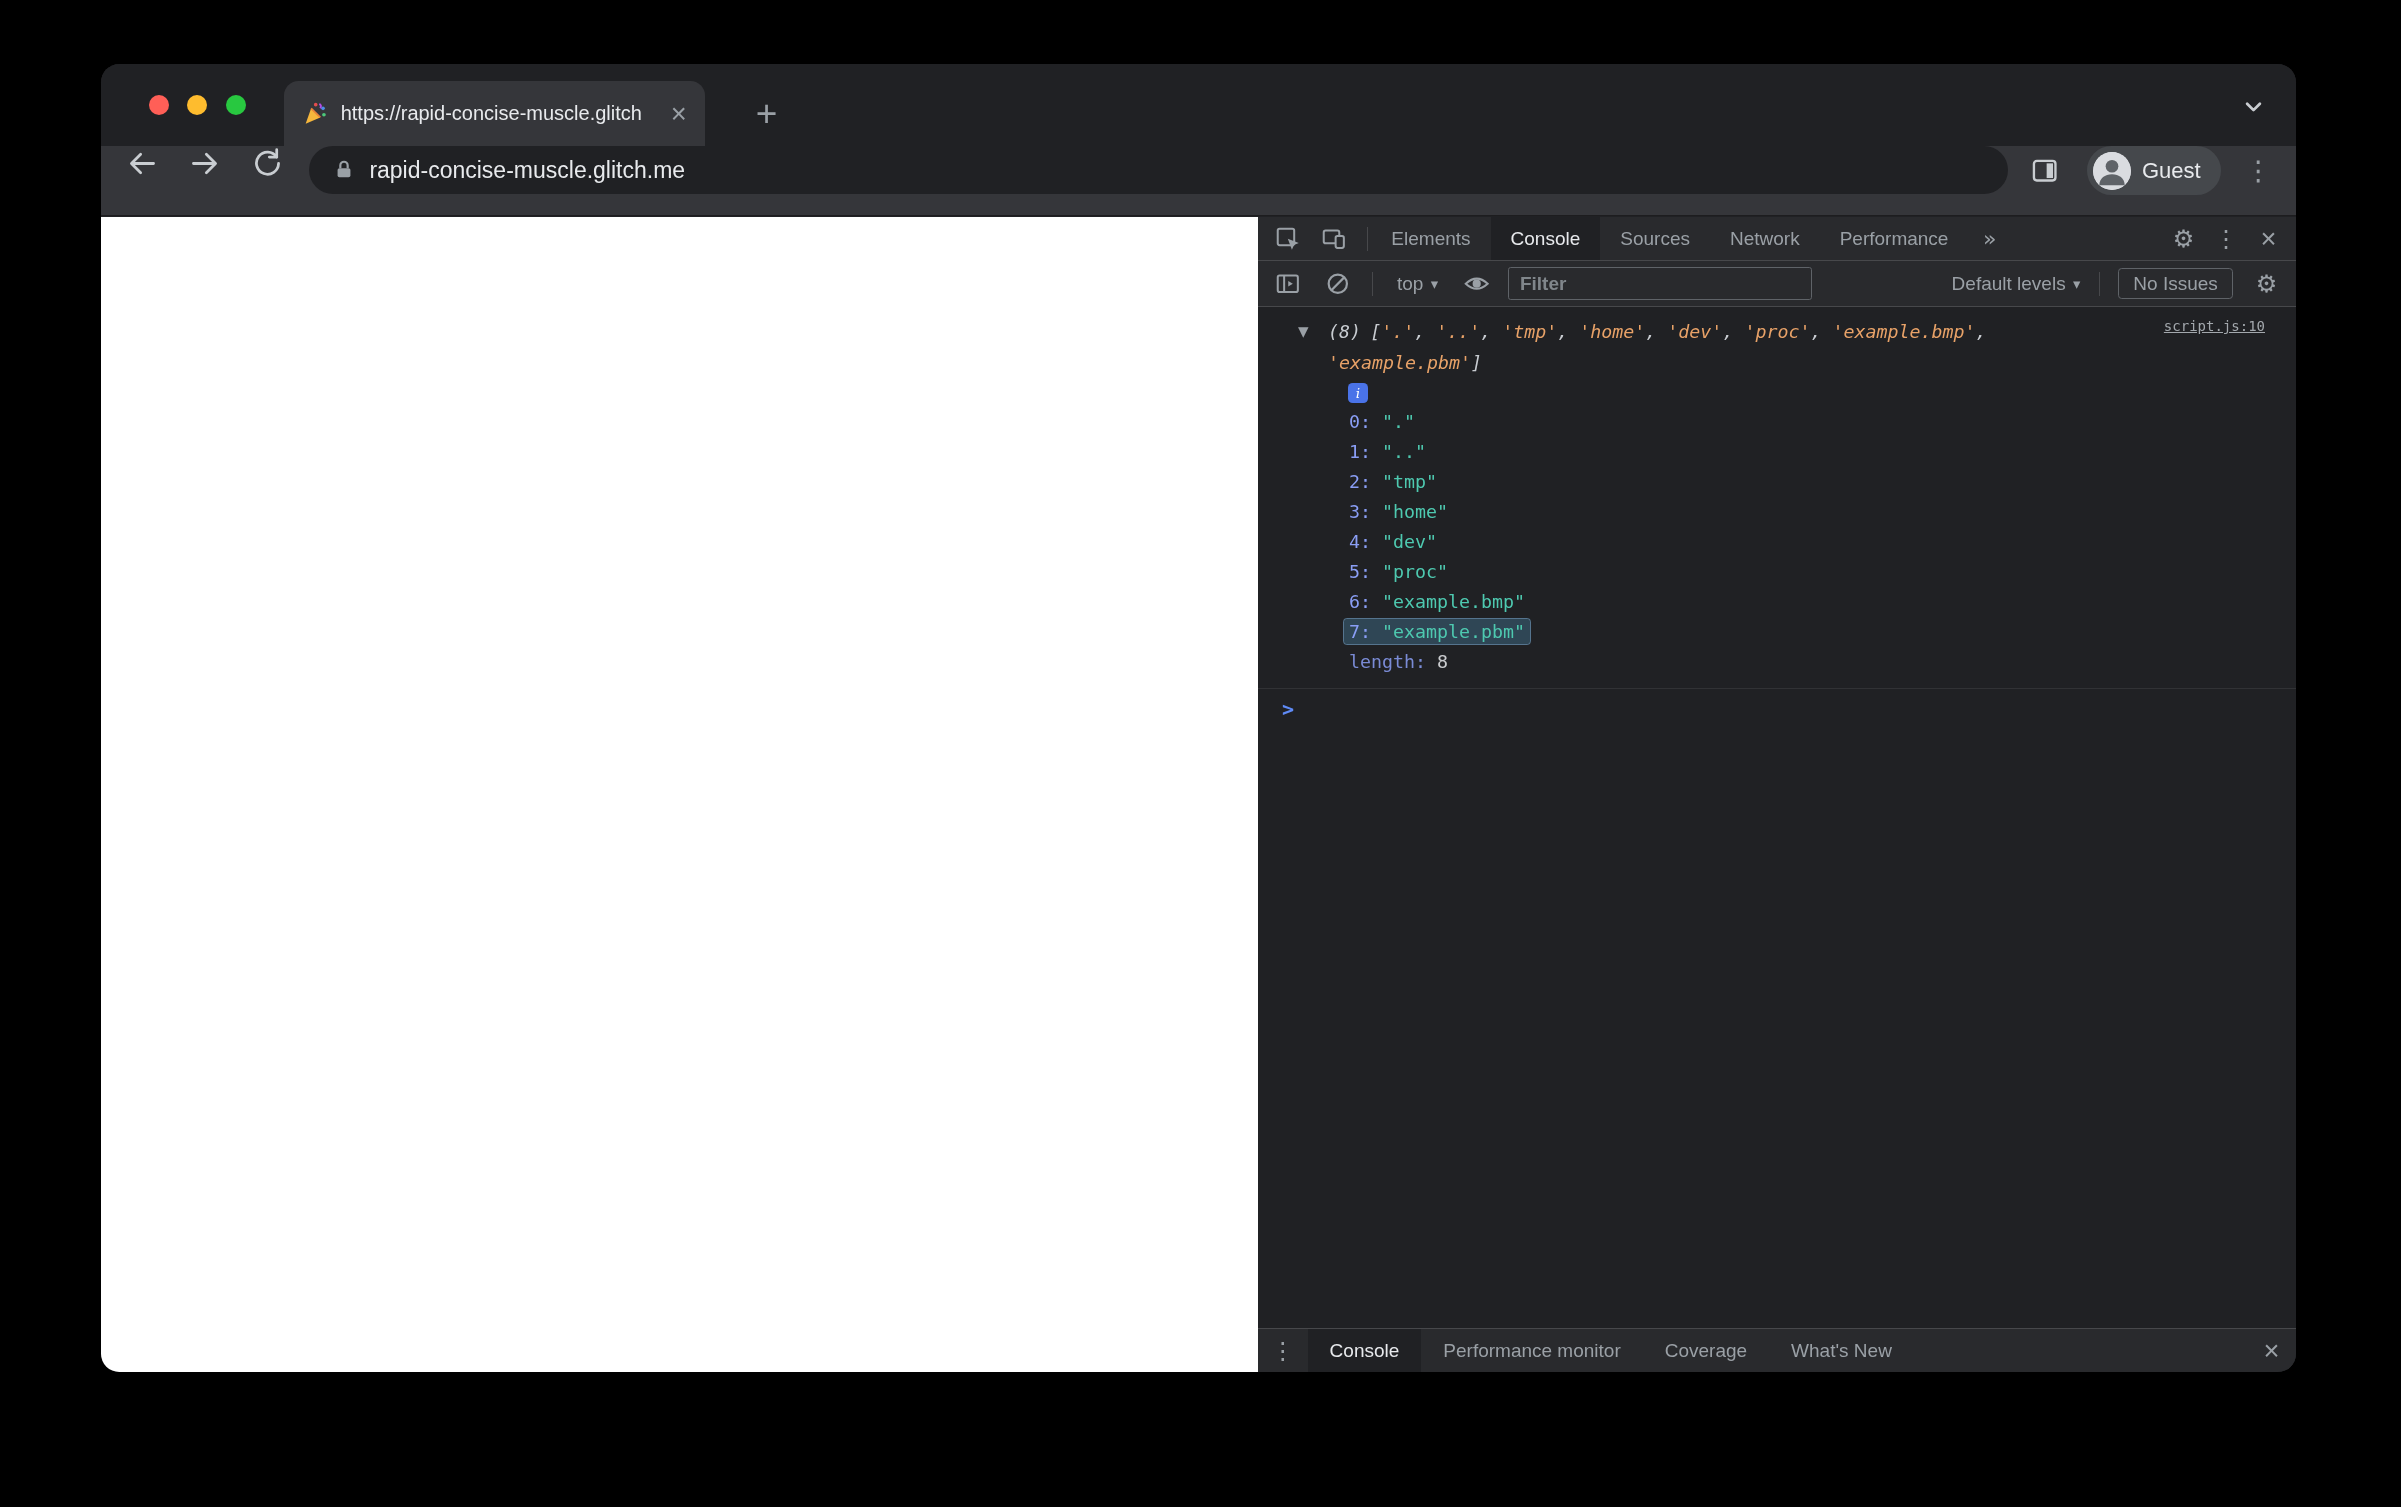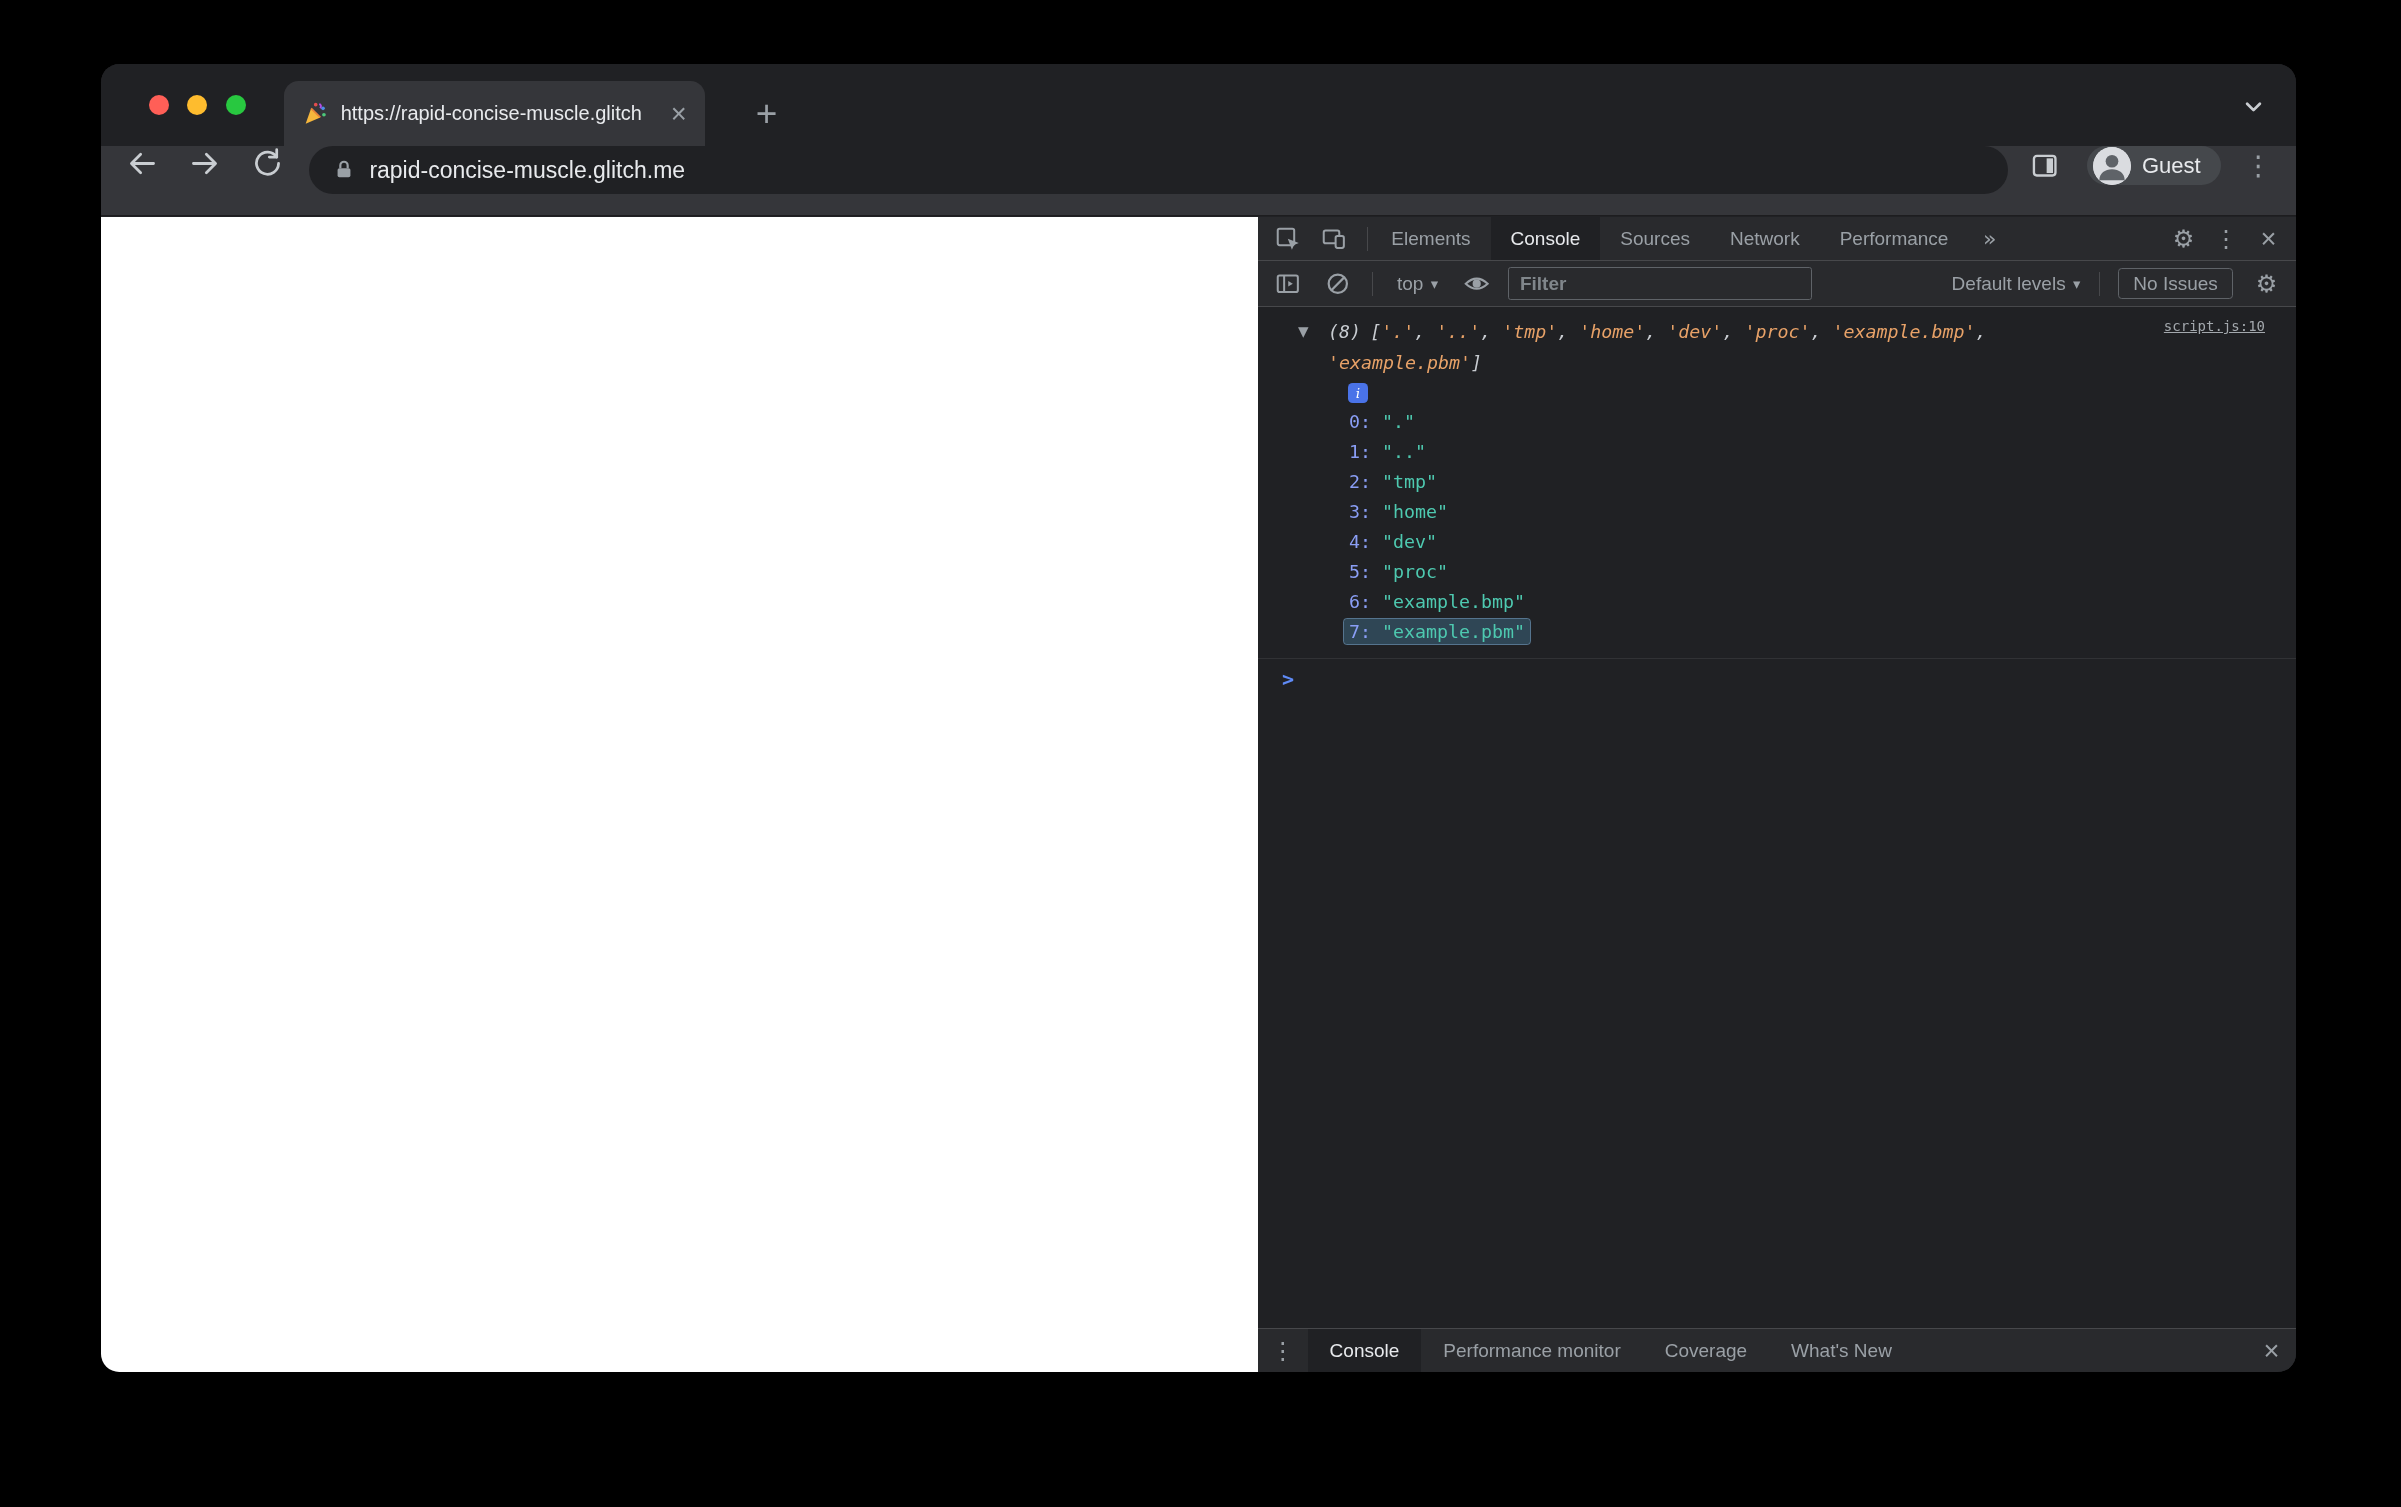--- a/index.html
+++ b/index.html
@@ -31,21 +31,21 @@
   
   .toolbar { position:relative; height:70px; background:#35363a; display:flex;
     align-items:flex-start; padding:0 24px; border-bottom:0.9px solid rgba(0,0,0,.45); }
   .navbtns { display:flex; align-items:center; gap:27.4px; margin-right:24px; }
   .navbtn { width:35px; height:35px; }
   .omnibox { width:1699px; height:48px; background:#202124; border-radius:24px;
     display:flex; align-items:center; padding:0 24px; gap:14.6px; }
   .url-text { color:#e8eaed; font-size:23px; }
   .tb-right { margin-left:auto; display:flex; align-items:center; gap:24px; }
   .guest-pill { display:flex; align-items:center; gap:11px; background:#45484c;
-    border-radius:25.6px; padding:4.6px 20px 4.6px 5.5px; height:39px; }
+    border-radius:25.6px; padding:4.6px 20px 4.6px 5.5px; height:49px; }
   .avatar { width:38px; height:38px; border-radius:50%; background:#dadce0;
     display:flex; align-items:center; justify-content:center; overflow:hidden; }
   .guest-label { color:#e8eaed; font-size:22px; }
   .kebab { color:#9aa0a6; font-size:27.4px; width:27.4px; text-align:center; }
 
   
   .content { position:absolute; top:153px; left:0; right:0; bottom:0; display:flex; }
   .page { width:1157px; background:#ffffff; }
 
   
@@ -300,20 +300,21 @@
 
           <div class="crow"><span class="idx">0:</span> <span class="sval">"."</span></div>
           <div class="crow"><span class="idx">1:</span> <span class="sval">".."</span></div>
           <div class="crow"><span class="idx">2:</span> <span class="sval">"tmp"</span></div>
           <div class="crow"><span class="idx">3:</span> <span class="sval">"home"</span></div>
           <div class="crow"><span class="idx">4:</span> <span class="sval">"dev"</span></div>
           <div class="crow"><span class="idx">5:</span> <span class="sval">"proc"</span></div>
           <div class="crow"><span class="idx">6:</span> <span class="sval">"example.bmp"</span></div>
           <div class="crow"><span class="hl"><span class="idx">7:</span> <span class="sval">"example.pbm"</span></span></div>
 
+          <div class="crow dim"><span class="idx">length:</span> <span class="num">8</span></div>
 
         </div>
 
         <div class="prompt-row">
           <span class="prompt-chevron">&gt;</span>
         </div>
       </div>
 
       <div class="drawer">
         <span class="drawer-kebab glyph">⋮</span>

